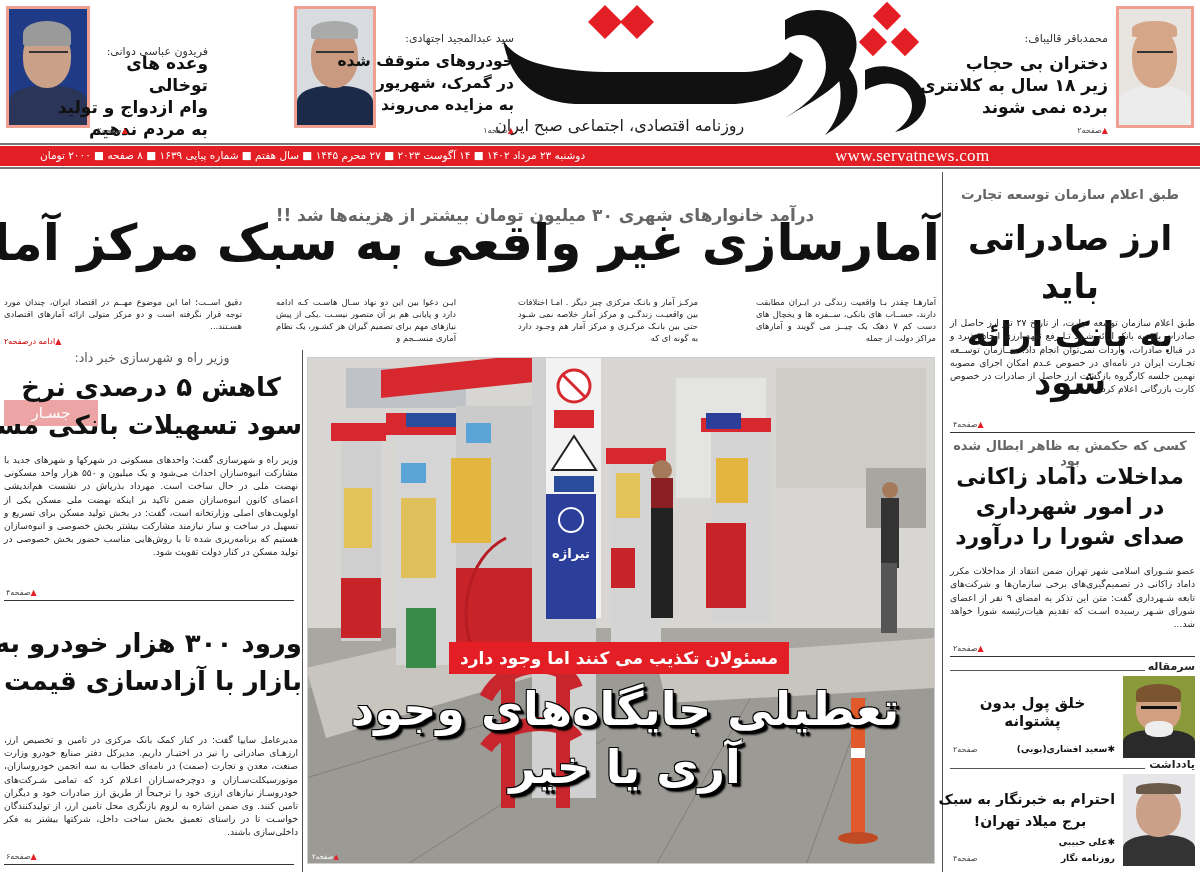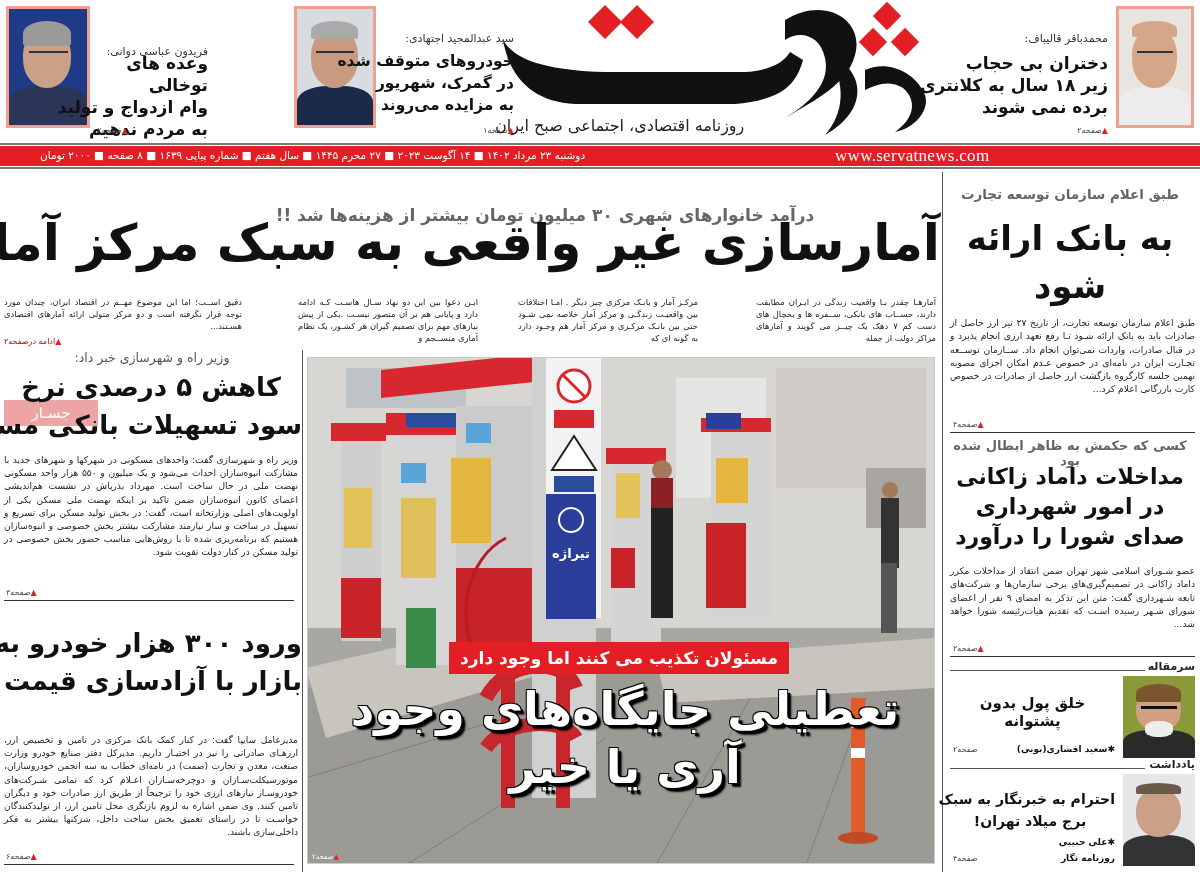--- a/index.html
+++ b/index.html
@@ -149,30 +149,31 @@
   <div class="date">دوشنبه ۲۳ مرداد ۱۴۰۲ ■ ۱۴ آگوست ۲۰۲۳ ■ ۲۷ محرم ۱۴۴۵ ■ سال هفتم ■ شماره پیاپی ۱۶۳۹ ■ ۸ صفحه ■ ۲۰۰۰ تومان</div>
   <div class="url">www.servatnews.com</div>
 </div>
 <div class="abs datebar-bot"></div>
 
 <div class="abs lead-kicker">درآمد خانوارهای شهری ۳۰ میلیون تومان بیشتر از هزینه‌ها شد !!</div>
 <div class="abs lead-head">آمارسازی غیر واقعی به سبک مرکز آمار</div>
 <div class="abs lead-cols">
   <div class="lead-col" style="right:0;">آمارهـا چقدر بـا واقعیت زندگی در ایـران مطابقت دارند، حســاب های بانکی، ســفره ها و یخچال های دست کم ۷ دهک یک چیــز می گویند و آمارهای مراکز دولت از جمله</div>
   <div class="lead-col" style="right:238px;">مرکـز آمار و بانـک مرکزی چیز دیگر . امـا اختلافات بین واقعیـت زندگـی و مرکز آمار خلاصه نمی شـود حتی بین بانـک مرکـزی و مرکز آمار هم وجـود دارد به گونه ای که</div>
-  <div class="lead-col" style="right:458px;">ایـن دعوا بین این دو نهاد سـال هاسـت کـه ادامه دارد و پایانی هم بر آن متصور نیسـت .یکی از پیش نیازهای مهم برای تصمیم گیران هر کشـور، یک نظام آماری منســجم و</div>
+  <div class="lead-col" style="right:480px;">ایـن دعوا بین این دو نهاد سـال هاسـت کـه ادامه دارد و پایانی هم بر آن متصور نیسـت .یکی از پیش نیازهای مهم برای تصمیم گیران هر کشـور، یک نظام آماری منســجم و</div>
   <div class="lead-col" style="right:694px; width:238px;">دقیق اســت؛ اما این موضوع مهــم در اقتصاد ایران، چندان مورد توجه قرار نگرفته است و دو مرکز متولی ارائه آمارهای اقتصادی هسـتند...</div>
 </div>
 <div class="abs lead-more"><span style="color:#e31e24;">▲</span><span>ادامه درصفحه۲</span></div>
 
 <div class="abs vline" style="left:942px; top:172px; height:700px;"></div>
 <div class="abs rcol">
 
   <div class="kicker" style="top:14px;">طبق اعلام سازمان توسعه تجارت</div>
   <div class="bighead" style="top:42px; font-size:34px; line-height:48px;">
+    <div>ارز صادراتی باید</div>
     <div>به بانک ارائه شود</div>
   </div>
   <div class="body" style="top:144px;">طبق اعلام سازمان توسعه تجارت، از تاریخ ۲۷ تیر ارز حاصل از صادرات باید به بانک ارائه شـود تـا رفع تعهد ارزی انجام پذیرد و در قبال صادرات، واردات نمی‌توان انجام داد. ســازمان توســعه تجـارت ایران در نامه‌ای در خصوص عـدم امکان اجرای مصوبه نهمین جلسه کارگروه بازگشت ارز حاصل از صادرات در خصوص کارت بازرگانی اعلام کرد...</div>
   <div class="pref" style="left:8px; top:248px;"><span style="color:#e31e24;">▲</span><span>صفحه۴</span></div>
   <div class="hr" style="left:5px; top:260px; width:245px;"></div>
 
   <div class="kicker" style="top:266px; font-size:13px;">کسی که حکمش به ظاهر ابطال شده بود</div>
   <div class="bighead" style="top:290px; font-size:22px; line-height:30px;">
     <div>مداخلات داماد زاکانی</div>
     <div>در امور شهرداری</div>

